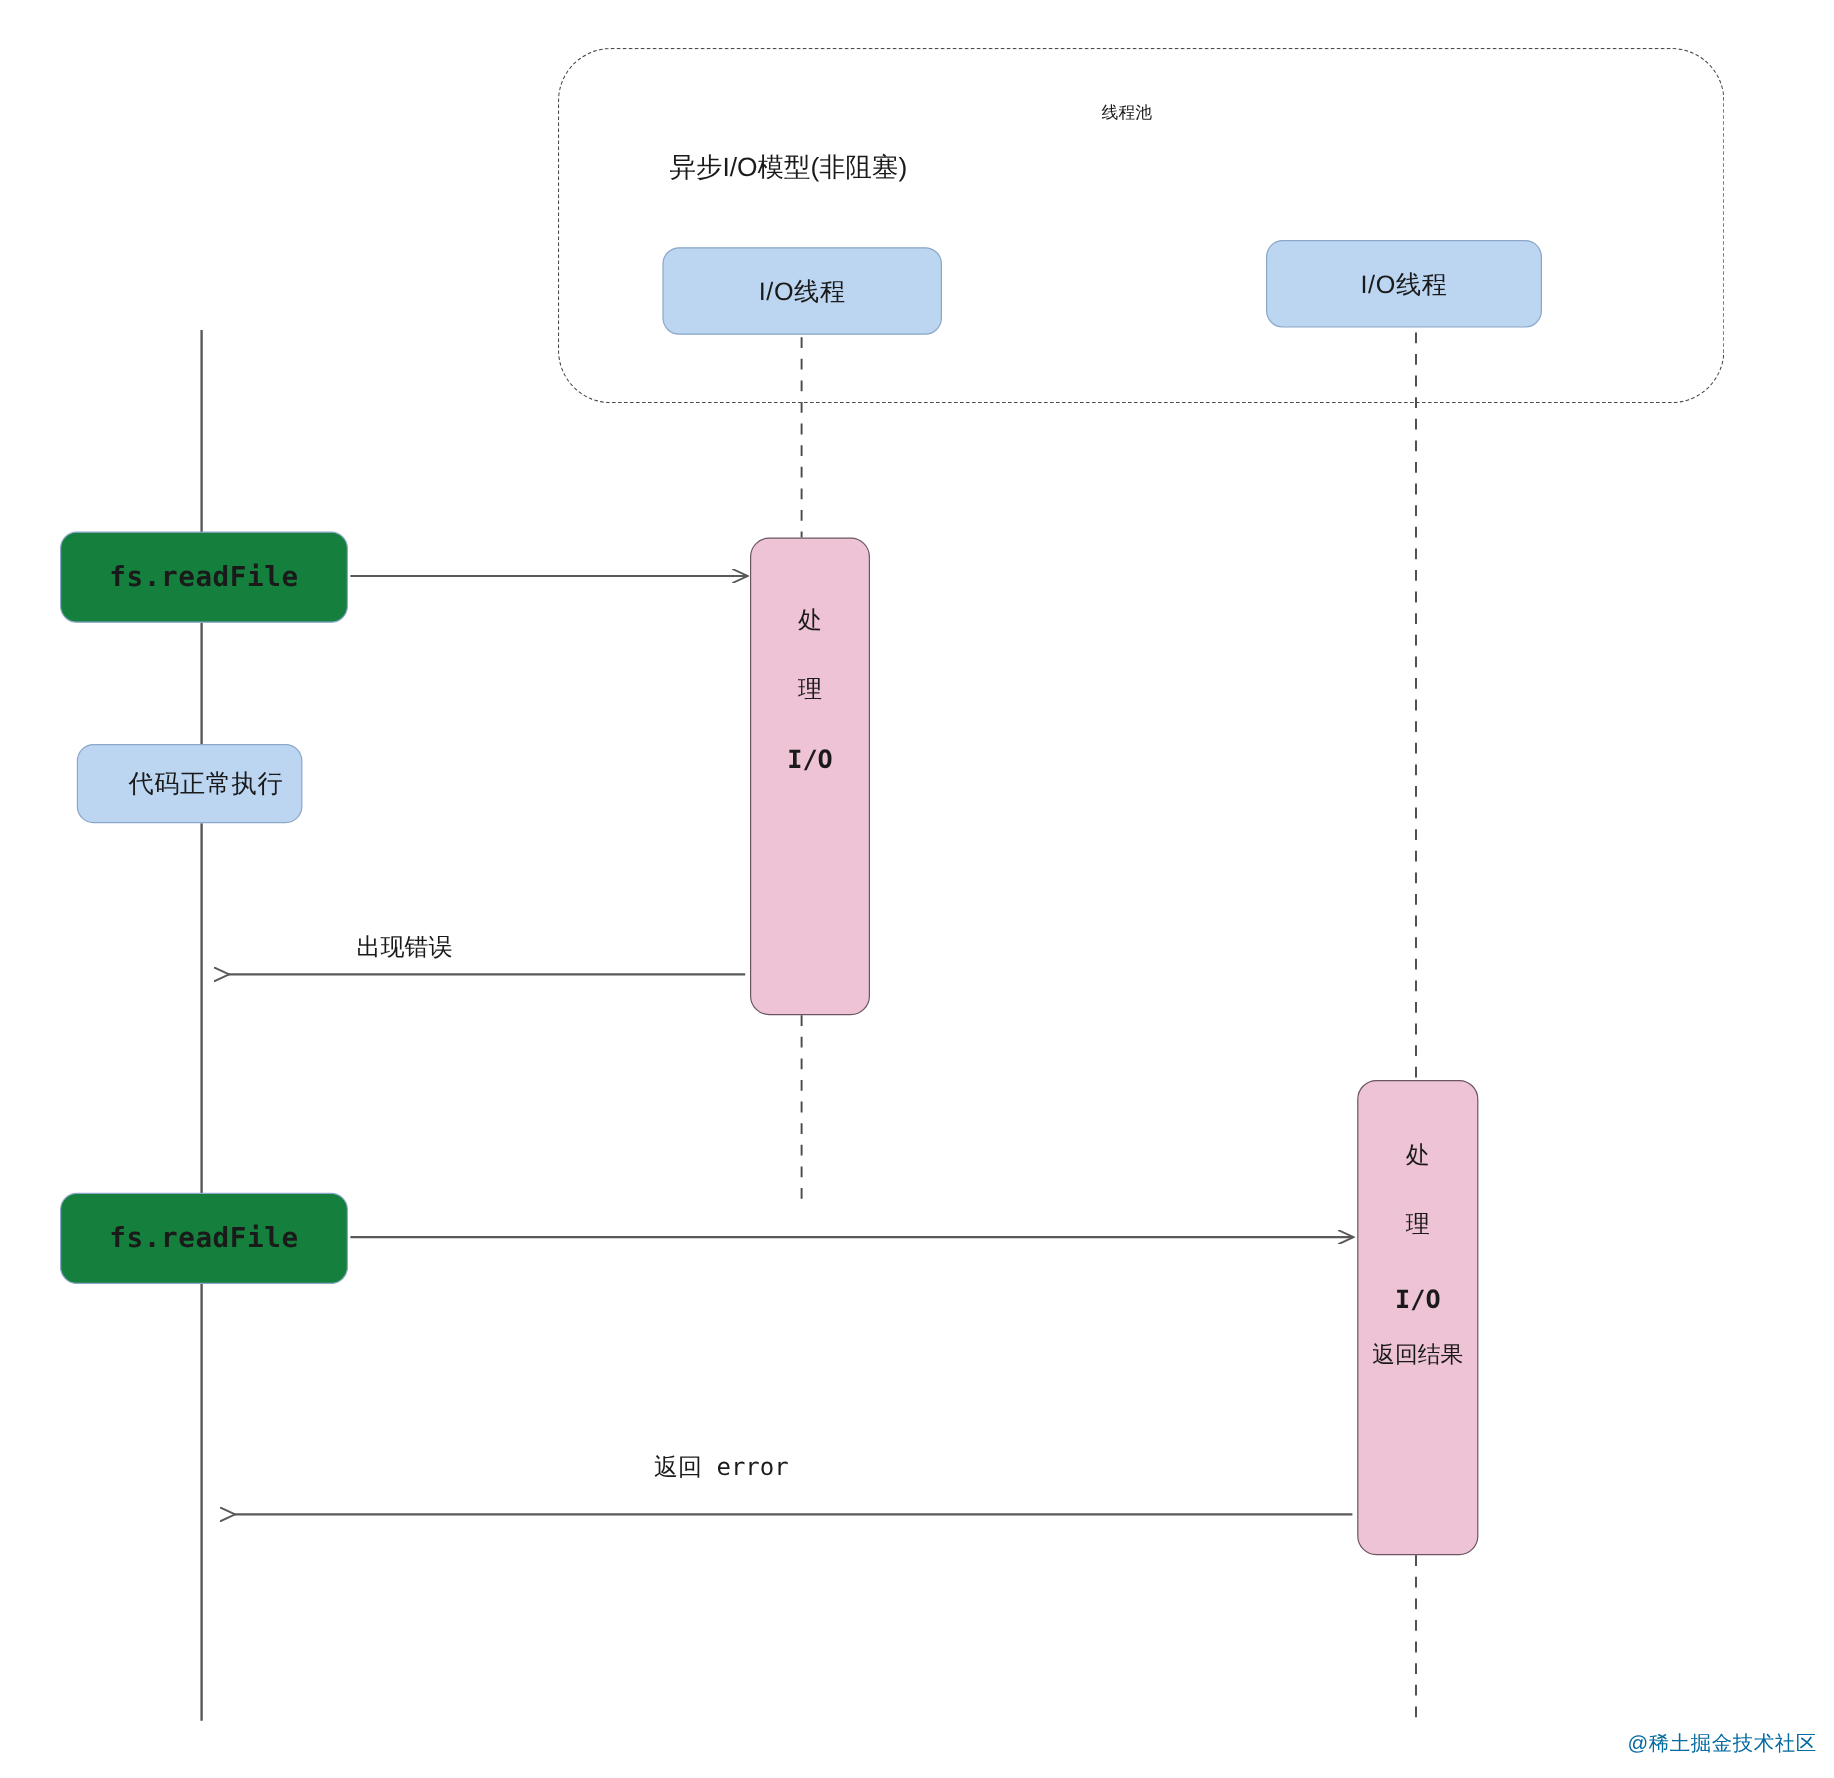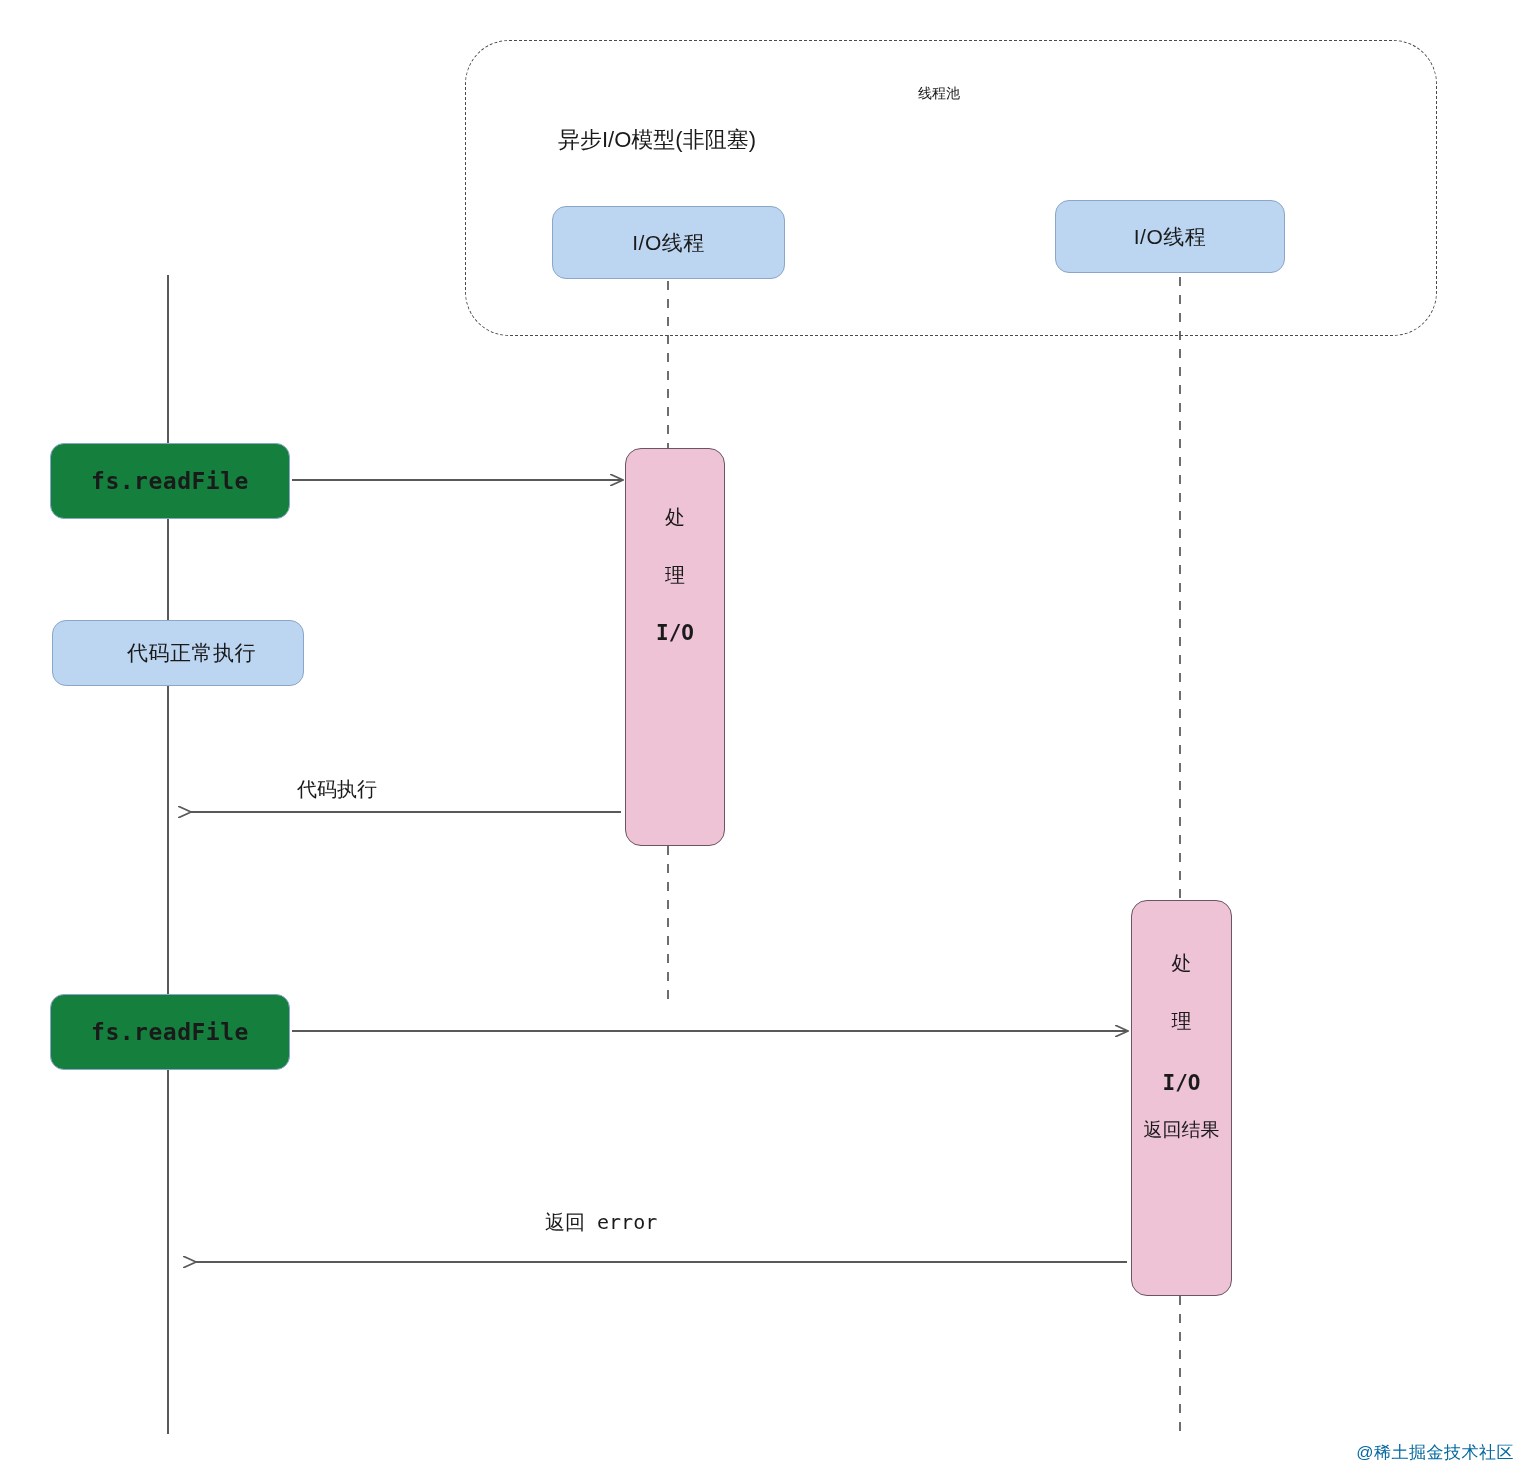--- a/index.html
+++ b/index.html
@@ -171,40 +171,40 @@
 
   <div class="node node-blue" style="left:1055px; top:200px; width:230px; height:73px;">
     <span class="label-cn">I/O线程</span>
   </div>
 
 
   <div class="node node-green" style="left:50px; top:443px; width:240px; height:76px;">
     <span class="label-mono">fs.readFile</span>
   </div>
 
-  <div class="node node-blue" style="left:52px; top:620px; width:252px; height:66px;padding-left:27px;">
+  <div class="node node-blue" style="left:64px; top:620px; width:188px; height:66px;padding-left:27px;">
     <span class="label-cn">代码正常执行</span>
   </div>
 
   <div class="node node-green" style="left:50px; top:994px; width:240px; height:76px;">
     <span class="label-mono">fs.readFile</span>
   </div>
 
   <div class="node node-pink" style="left:625px; top:448px; width:100px; height:398px; padding-top:58px;">
     <div class="pink-line">处</div>
     <div class="pink-line" style="margin-top:38px;">理</div>
     <div class="pink-line pink-line-mono" style="margin-top:38px;">I/O</div>
   </div>
 
   <div class="node node-pink" style="left:1131px; top:900px; width:101px; height:396px; padding-top:52px;">
     <div class="pink-line">处</div>
     <div class="pink-line" style="margin-top:38px;">理</div>
     <div class="pink-line pink-line-mono" style="margin-top:42px;">I/O</div>
     <div class="pink-line" style="margin-top:26px; font-size:19px;">返回结果</div>
   </div>
 
-  <div class="free-text arrow-label" style="left:297px; top:776px;">代码执行</div>
+  <div class="free-text arrow-label" style="left:297px; top:776px;">出现错误</div>
 
   <div class="free-text arrow-label-mono" style="left:545px; top:1209px;">返回 error</div>
 
   <div class="watermark">@稀土掘金技术社区</div>
 
 </div>
 
 </body></html>

